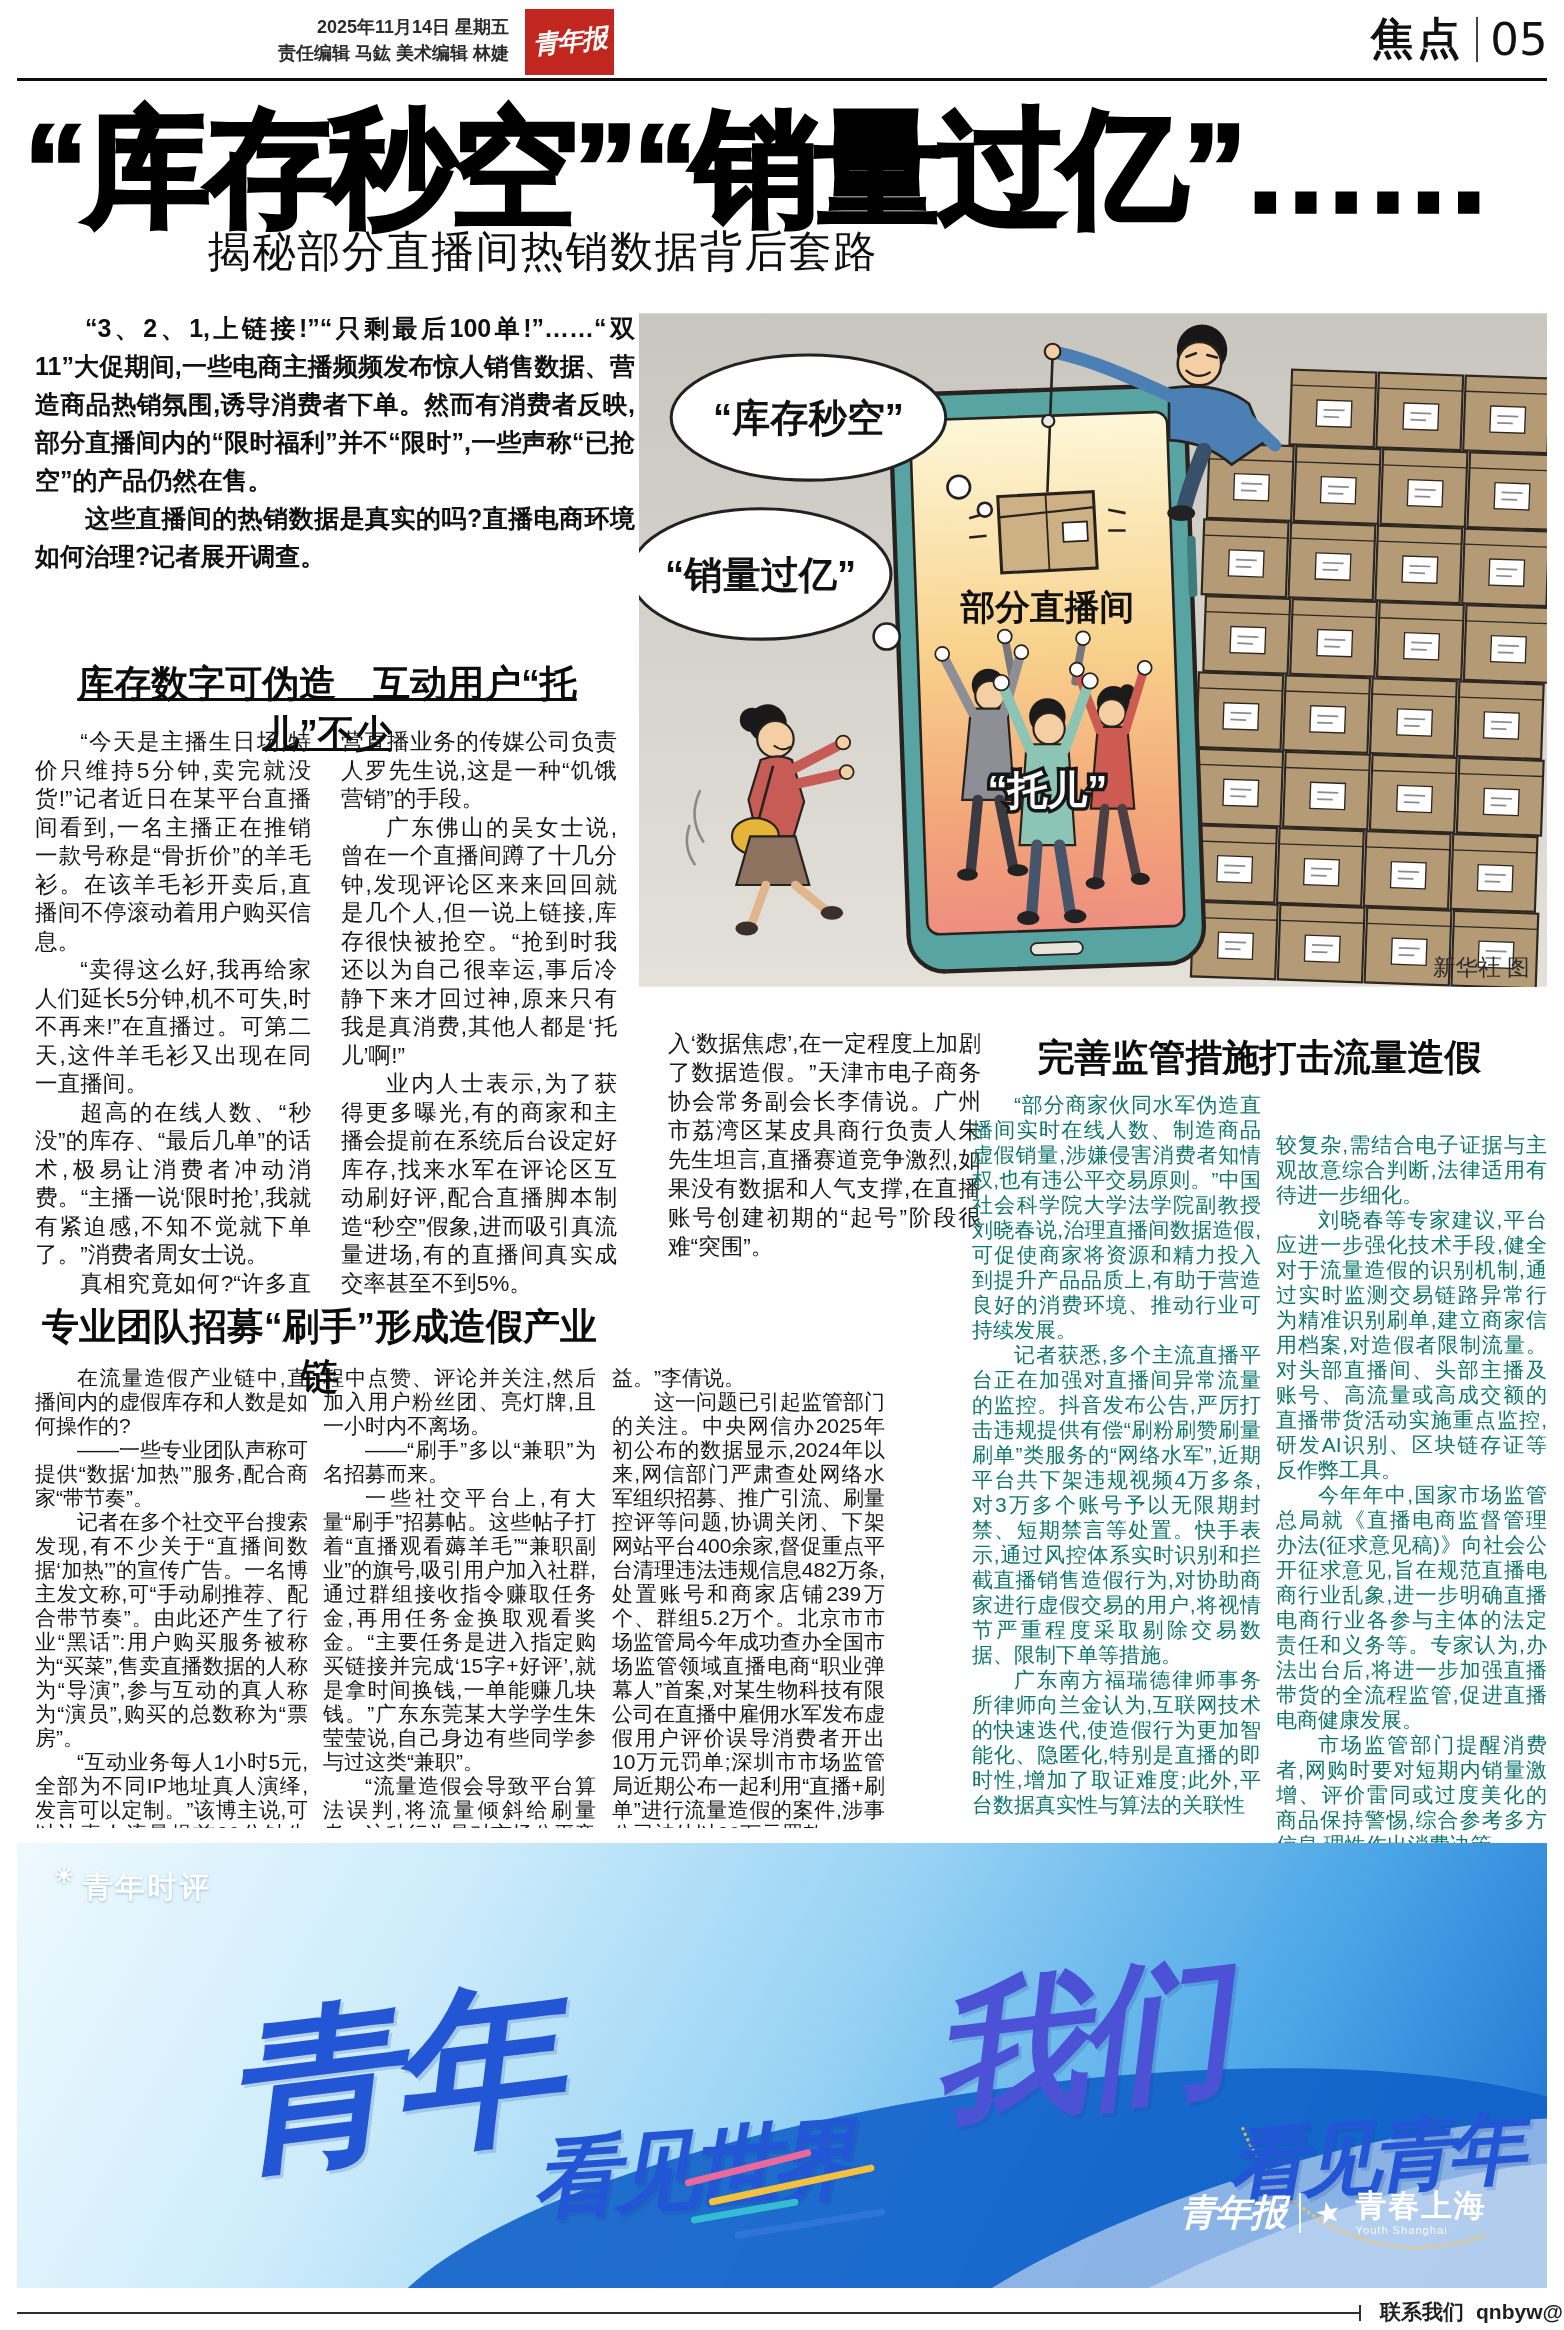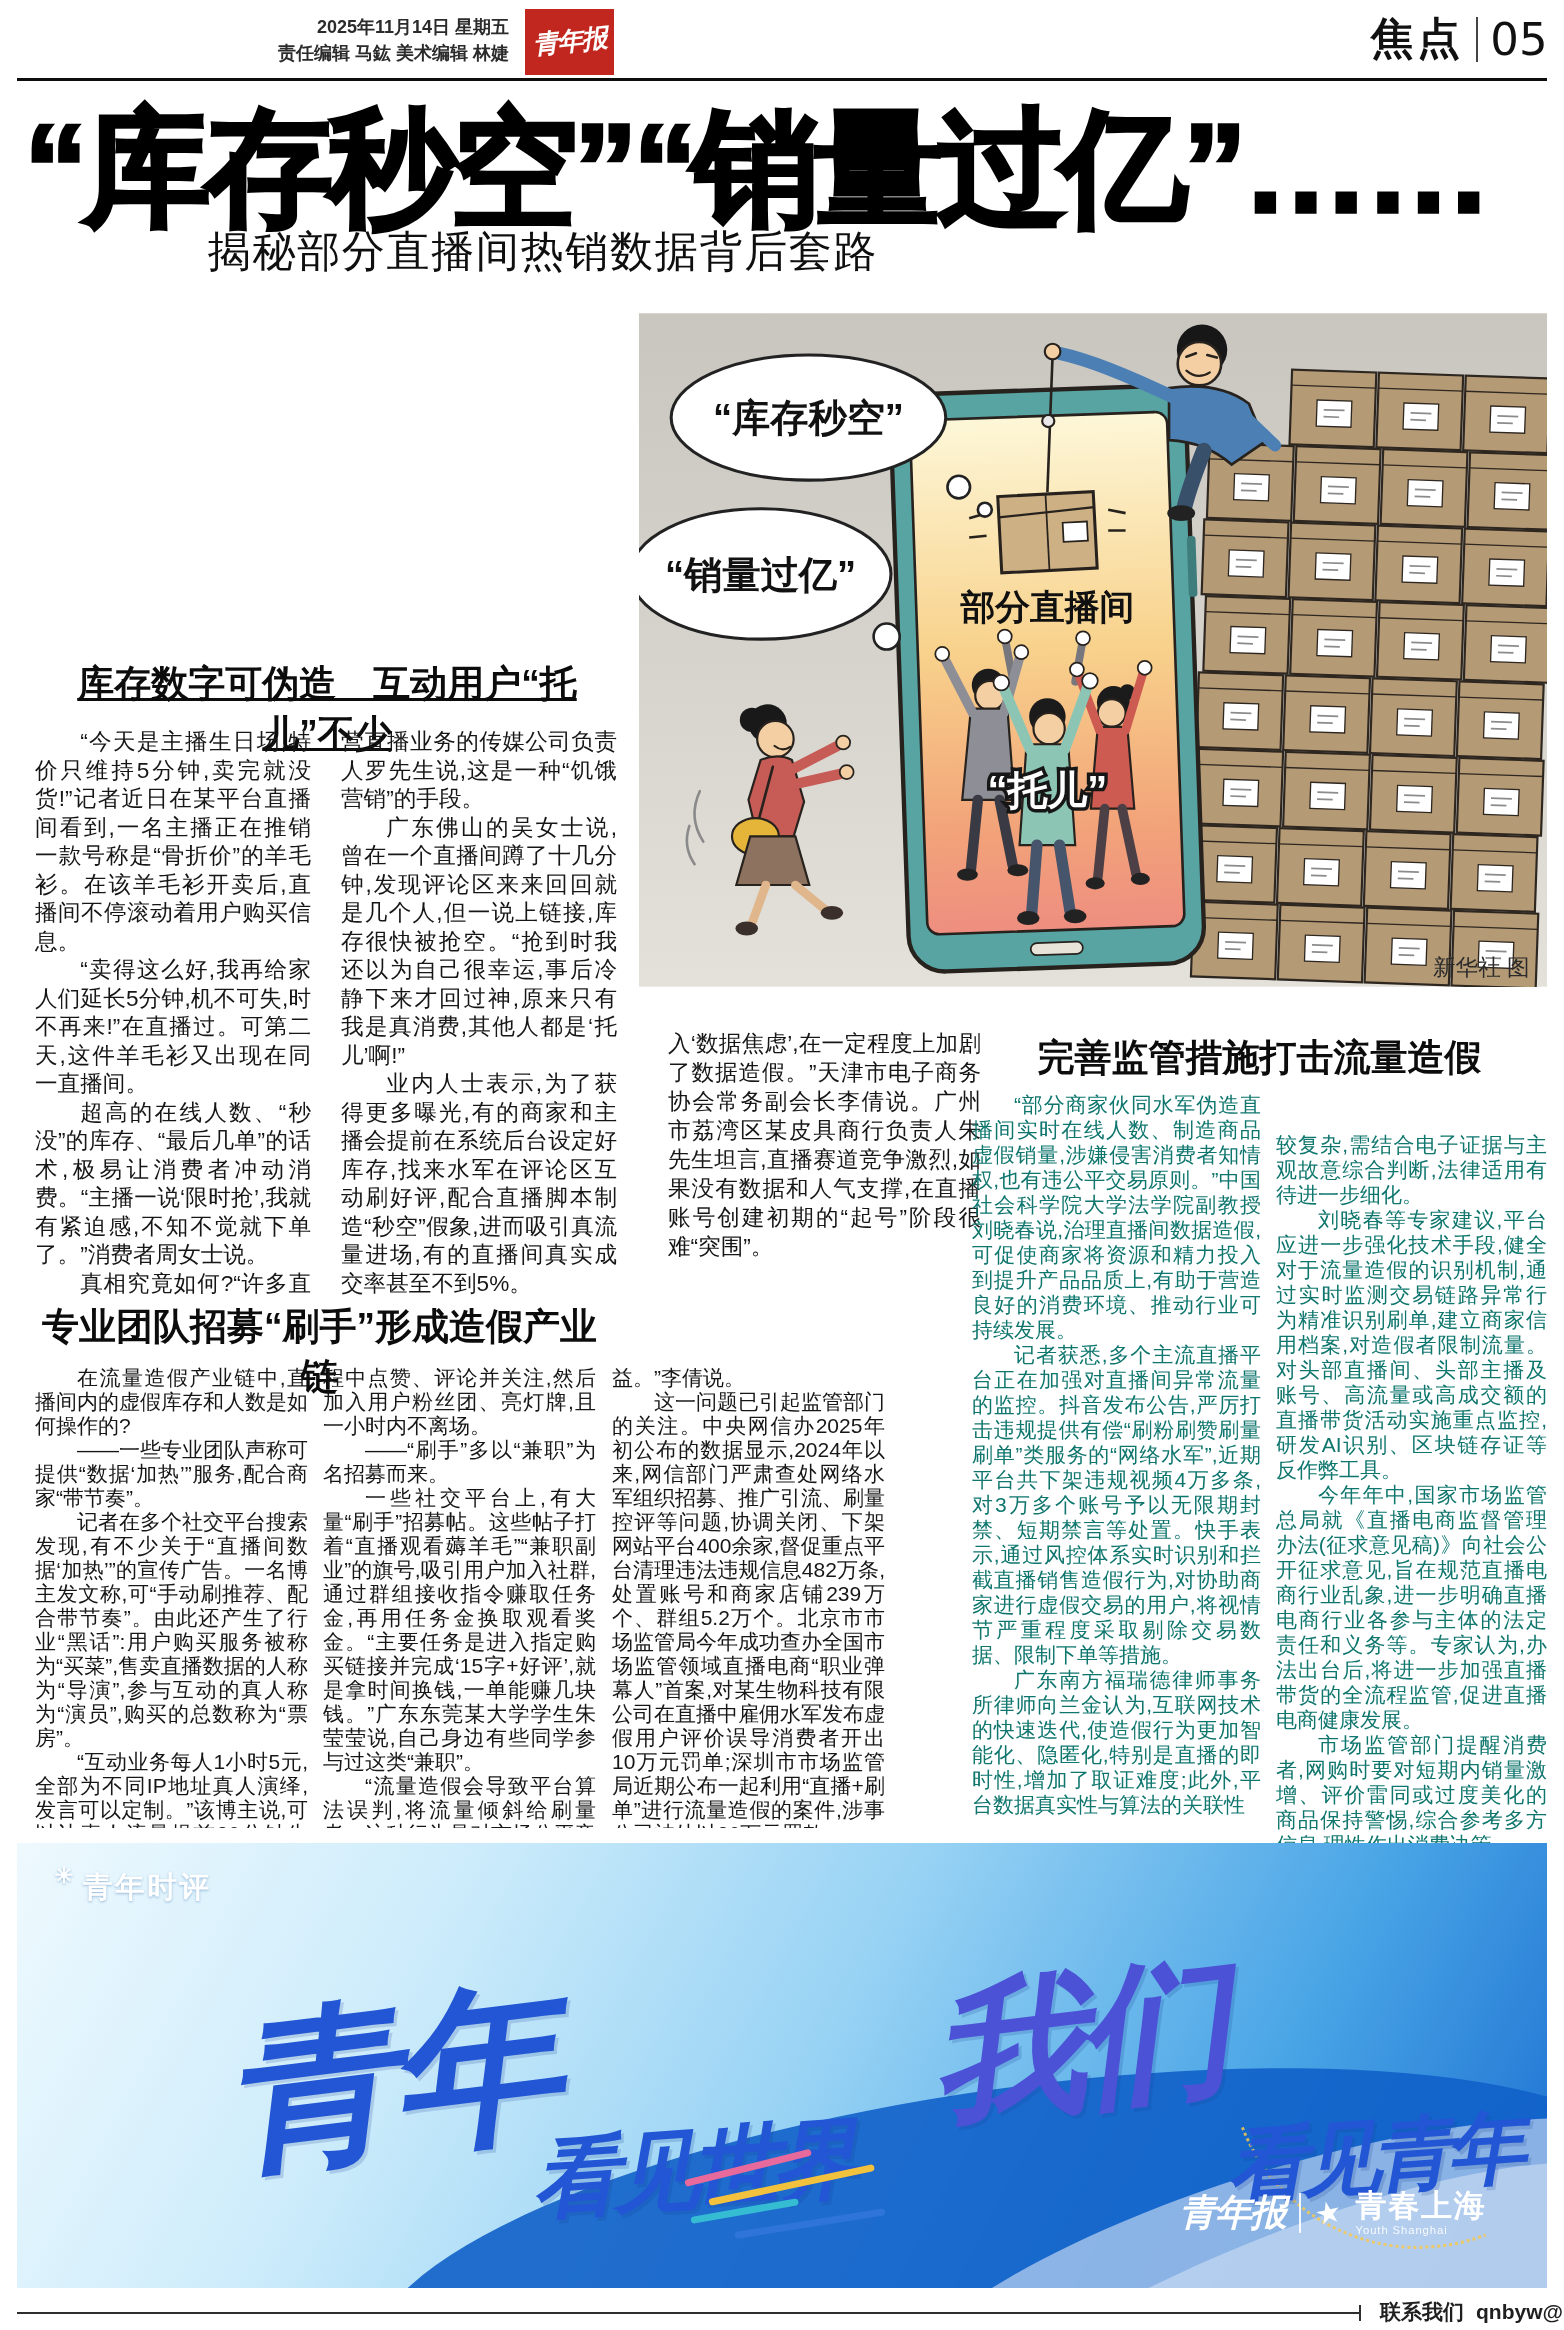--- a/index.html
+++ b/index.html
@@ -104,20 +104,24 @@
   <div class="header-right">
     <span class="section-label">焦点</span>
     <span class="hdr-div"></span>
     <span class="page-number">05</span>
   </div>
   <div class="header-rule"></div>
 
   <div class="headline">“库存秒空”“销量过亿”……</div>
   <div class="subheadline">揭秘部分直播间热销数据背后套路</div>
 
+  <div class="intro">
+    <p>“3、2、1,上链接!”“只剩最后100单!”……“双11”大促期间,一些电商主播频频发布惊人销售数据、营造商品热销氛围,诱导消费者下单。然而有消费者反映,部分直播间内的“限时福利”并不“限时”,一些声称“已抢空”的产品仍然在售。</p>
+    <p>这些直播间的热销数据是真实的吗?直播电商环境如何治理?记者展开调查。</p>
+  </div>
 
   <div class="cartoon">
     <svg viewBox="0 0 1045 775" width="908" height="674">
       <defs>
         <linearGradient id="bgGrad" x1="0" y1="0" x2="0" y2="1">
           <stop offset="0" stop-color="#c9c5bf"></stop>
             <stop offset="0.5" stop-color="#d6d3cd"></stop>
             <stop offset="1" stop-color="#e4e1db"></stop>
         </linearGradient>
         <linearGradient id="scrGrad" x1="0" y1="0" x2="0" y2="1">

